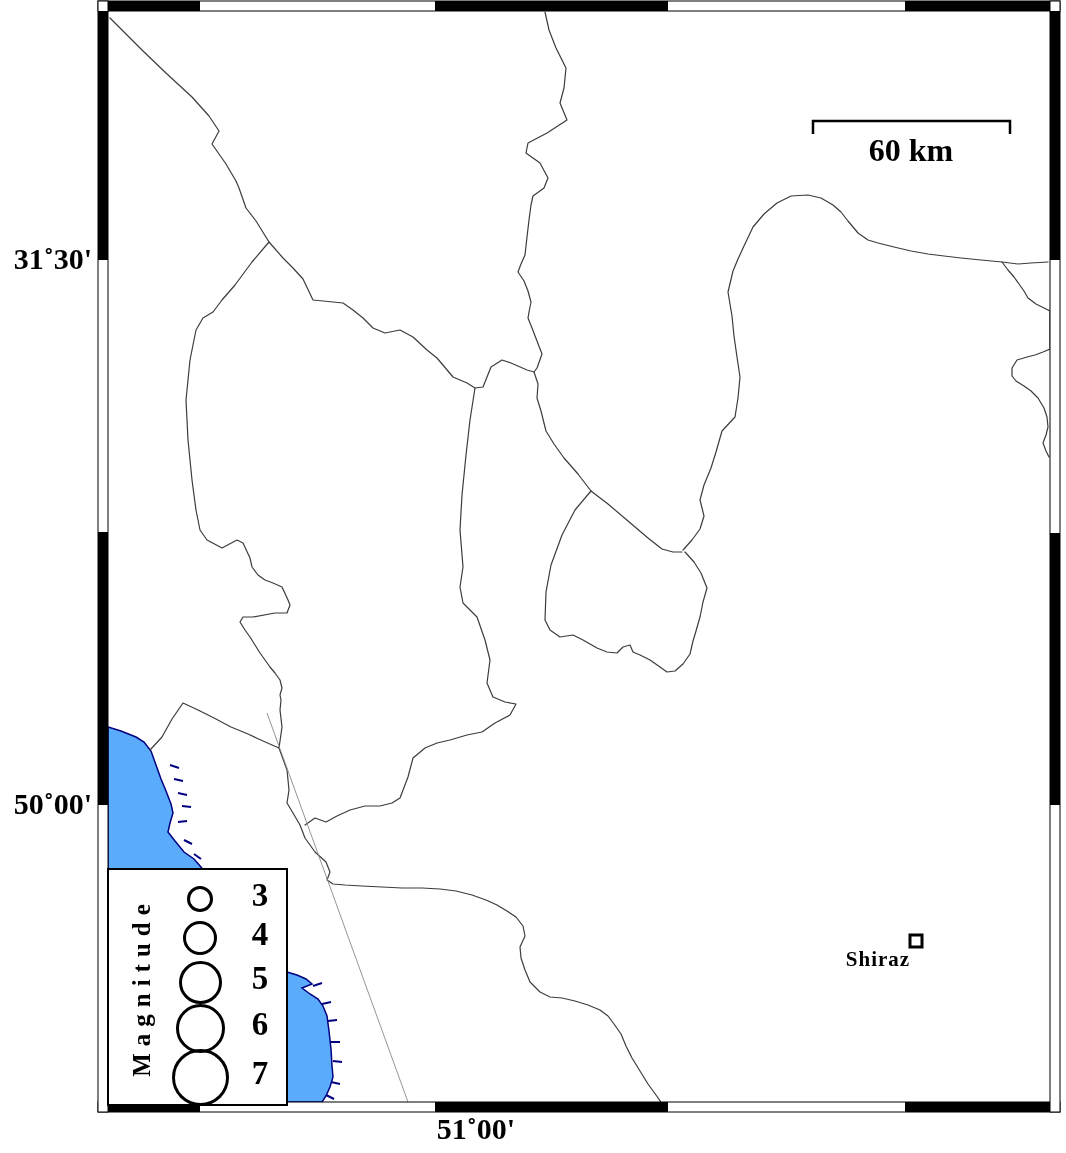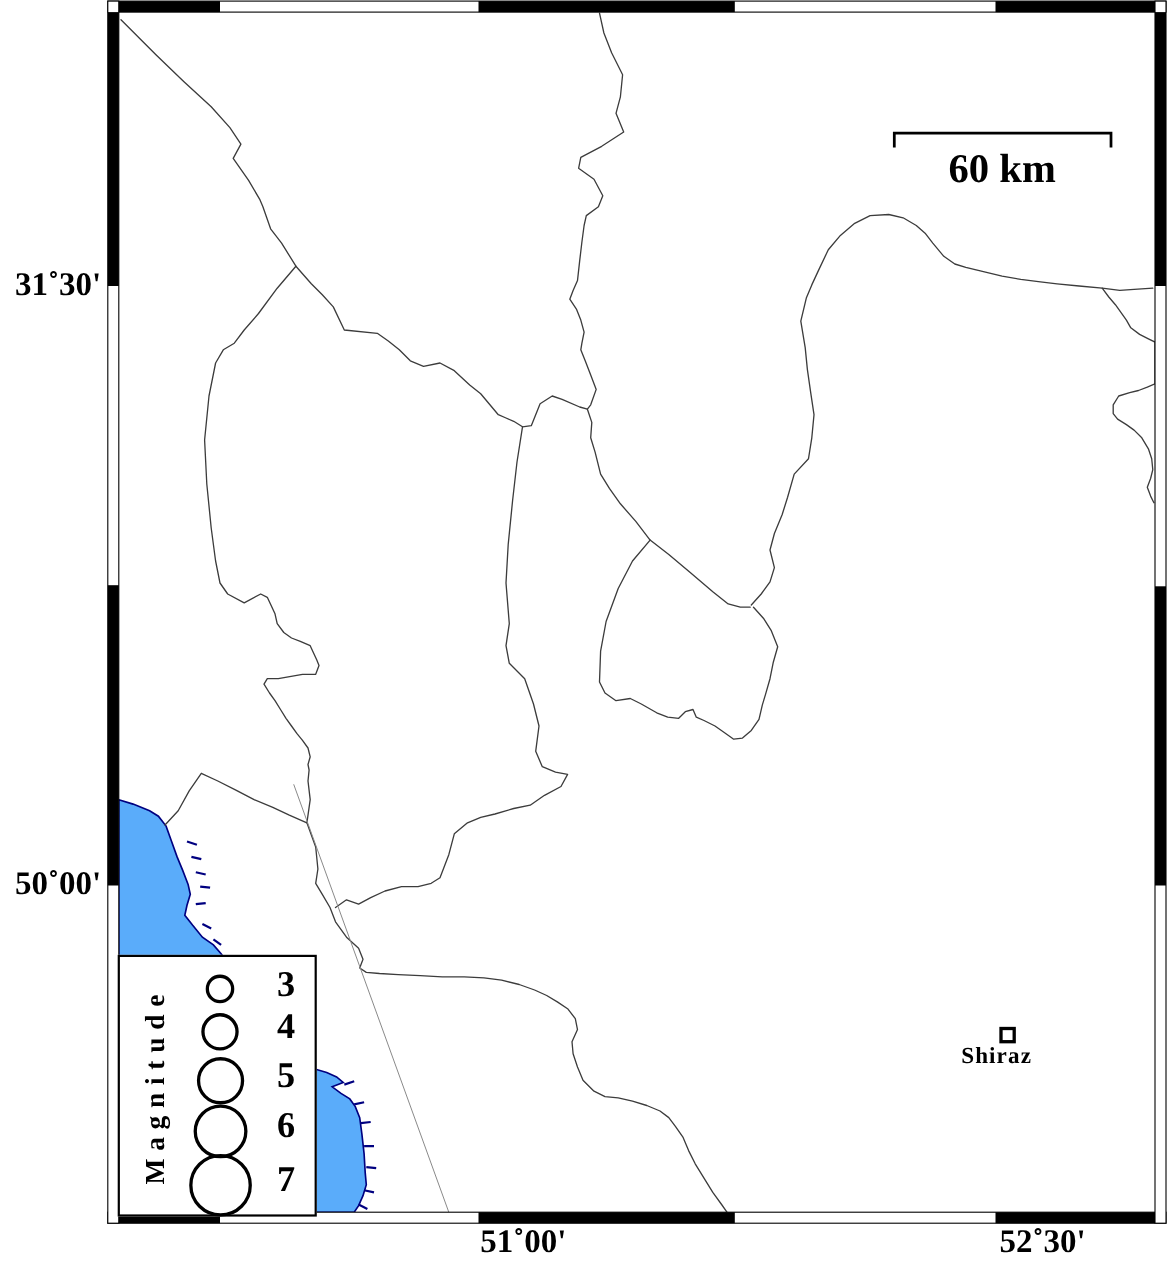--- a/index.html
+++ b/index.html
@@ -7,22 +7,22 @@
          font-family:"Liberation Serif","DejaVu Serif",serif;}
   #map-svg{position:absolute;left:0;top:0;}
   .axis-label{position:absolute;font-weight:bold;font-size:30px;color:#000;font-family:Liberation Serif, serif;}
   .axis-label.left{left:0;width:92px;text-align:right;}
   .axis-label.bottom{width:160px;text-align:right;}
   #lbl-lat-top{top:242px;}
   #lbl-lat-bottom{top:787px;}
   #lbl-lon-left{left:355px;top:1112px;}
   #lbl-lon-right{left:827px;top:1112px;}
   #scalebar-label{position:absolute;left:831px;top:132px;width:160px;text-align:center;
-                  font-weight:bold;font-size:37px;color:#000;}
-  #city-label{position:absolute;left:836px;top:947px;width:140px;text-align:center;
+                  font-weight:bold;font-size:32px;color:#000;}
+  #city-label{position:absolute;left:808px;top:947px;width:140px;text-align:center;
               font-weight:bold;font-size:21px;color:#000;letter-spacing:1px;}
   #legend{position:absolute;left:107px;top:868px;width:177px;height:234px;
           background:#fff;border:2px solid #000;z-index:5;}
   #legend-title{position:absolute;left:33px;top:50%;transform:translate(-50%,-50%) rotate(-90deg);
                 transform-origin:center;white-space:nowrap;font-weight:bold;font-size:25px;
                 letter-spacing:7px;color:#000;}
   .legend-circle{position:absolute;border:3px solid #000;border-radius:50%;background:transparent;box-sizing:content-box;}
   .legend-value{position:absolute;width:48px;text-align:center;font-weight:bold;font-size:33px;color:#000;}
 </style>
 </head>
@@ -145,21 +145,20 @@
     <g stroke="#000" stroke-width="2.5" fill="none">
       <path d="M813,134 L813,121 L1010,121 L1010,134"></path>
     </g>
 
     <rect x="910" y="935" width="12" height="12" fill="#fff" stroke="#000" stroke-width="3"></rect>
   </svg>
 
   <div class="axis-label left" id="lbl-lat-top">31˚30'</div>
   <div class="axis-label left" id="lbl-lat-bottom">50˚00'</div>
   <div class="axis-label bottom" id="lbl-lon-left">51˚00'</div>
-  <div class="axis-label bottom" id="lbl-lon-right">52˚30'</div>
 
   <div id="scalebar-label">60 km</div>
 
   <div id="city-label">Shiraz</div>
 
   <div id="legend">
     <div id="legend-title">Magnitude</div>
     <div id="legend-rows">
         <div class="legend-circle" style="width: 20px; height: 20px; left: 78px; top: 16px;"></div>
         <div class="legend-value" style="left: 127px; top: 7px;">3</div>

